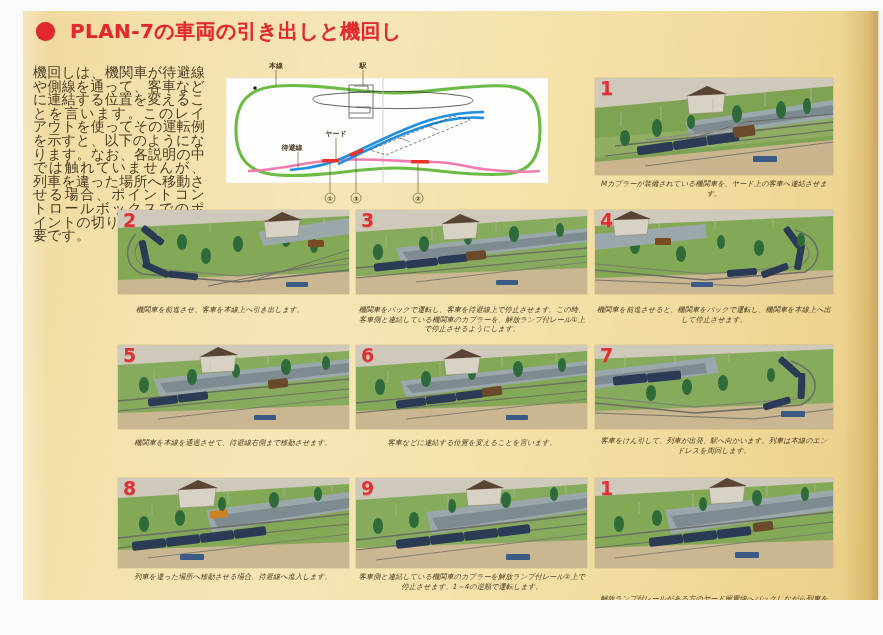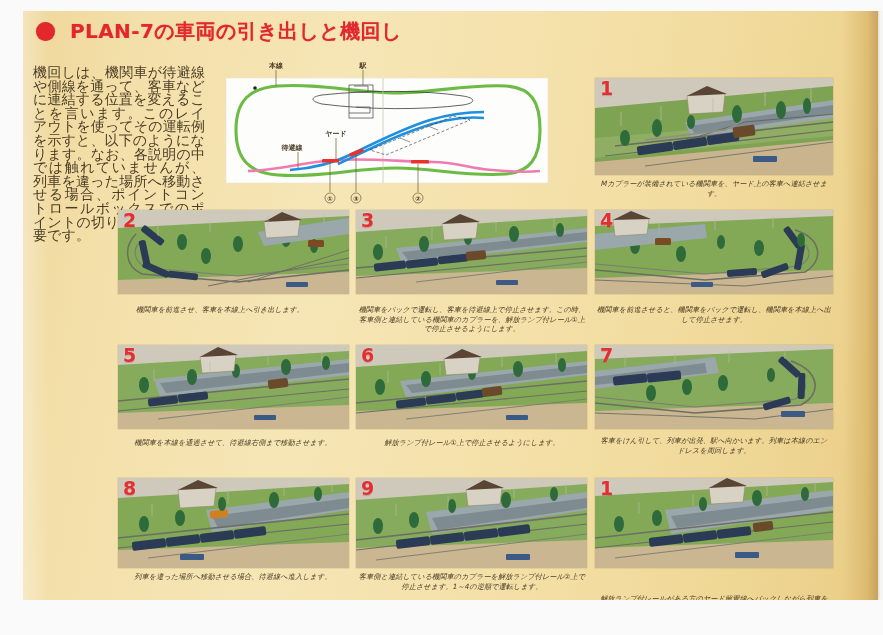--- a/index.html
+++ b/index.html
@@ -386,21 +386,21 @@
         <g stroke="#bdb9ad" stroke-width="0.6">
           <line x1="32" y1="26" x2="32" y2="38"></line>
             <line x1="84" y1="18" x2="84" y2="30"></line>
           <line x1="146" y1="12" x2="146" y2="22"></line>
             <line x1="200" y1="8" x2="200" y2="18"></line>
         </g>
       </svg>
     </div>
     <span class="num-badge">6</span>
   </div>
-  <div class="caption" style="left:358px;top:438px;width:228px;">解放ランプ付レール①上で停止させるようにします。</div>
+  <div class="caption" style="left:358px;top:438px;width:228px;">客車などに連結する位置を変えることを言います。</div>
 
   <div class="photo" style="left:595px;top:345px;width:238px;height:84px;">
     <div class="photo-inner">
       <svg viewBox="0 0 238 84" preserveAspectRatio="none" style="width:100%;height:100%;display:block">
         <rect width="238" height="84" fill="#cfc9bb"></rect>
         <path d="M0 14 L238 4 L238 66 L0 72 Z" fill="#86ab5c"></path>
         <path d="M0 66 L238 58 L238 84 L0 84 Z" fill="#cbb692"></path>
         <path d="M196 16 C224 26 228 48 206 60 L100 68 L0 58" fill="none" stroke="#6e6e64" stroke-width="1.7"></path>
         <path d="M192 24 C214 32 216 46 200 54 L100 62 L0 52" fill="none" stroke="#7c7c72" stroke-width="1.1"></path>
         <path d="M0 68 L160 74 L238 64" stroke="#6e6e64" stroke-width="0.9" fill="none"></path>

